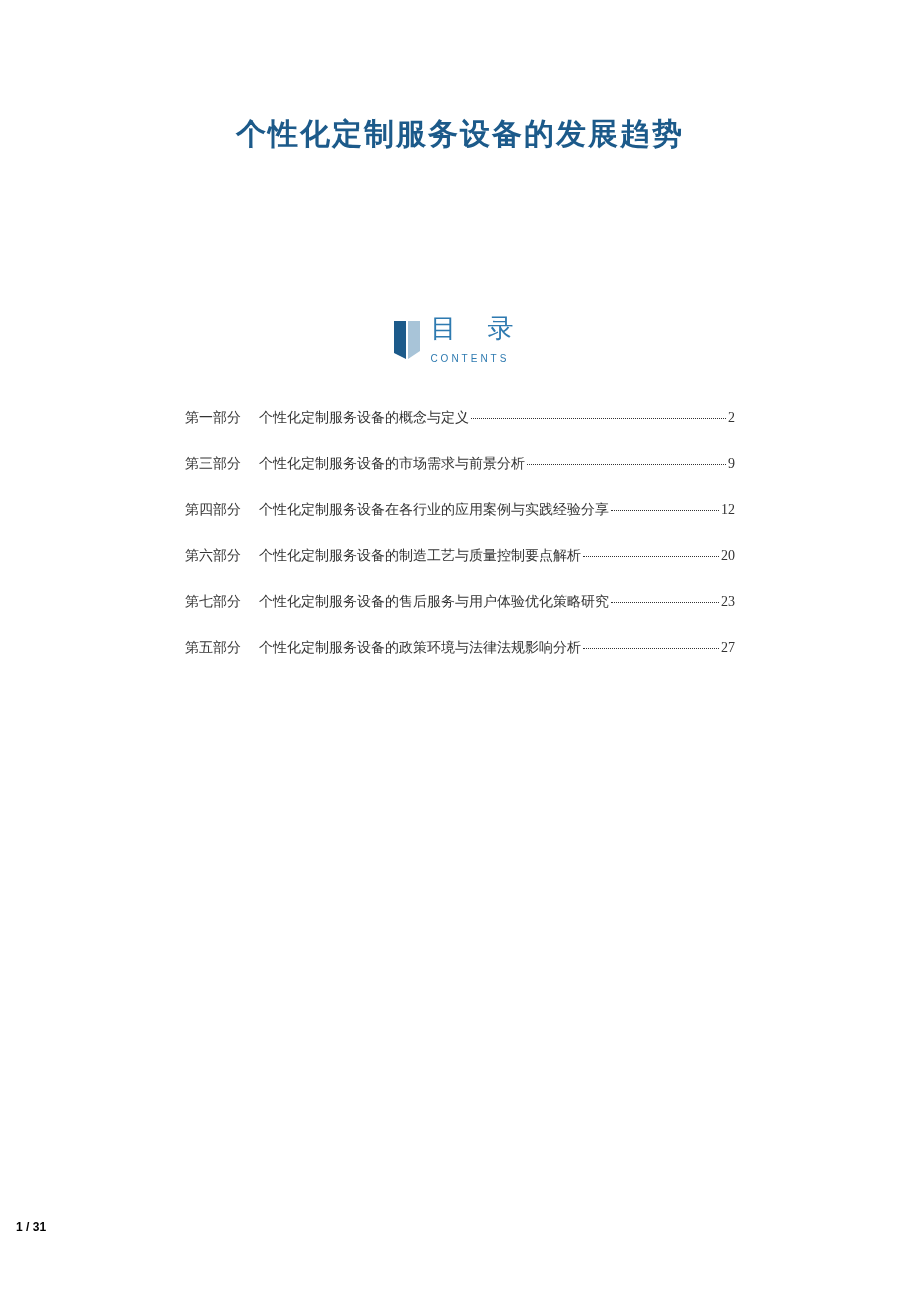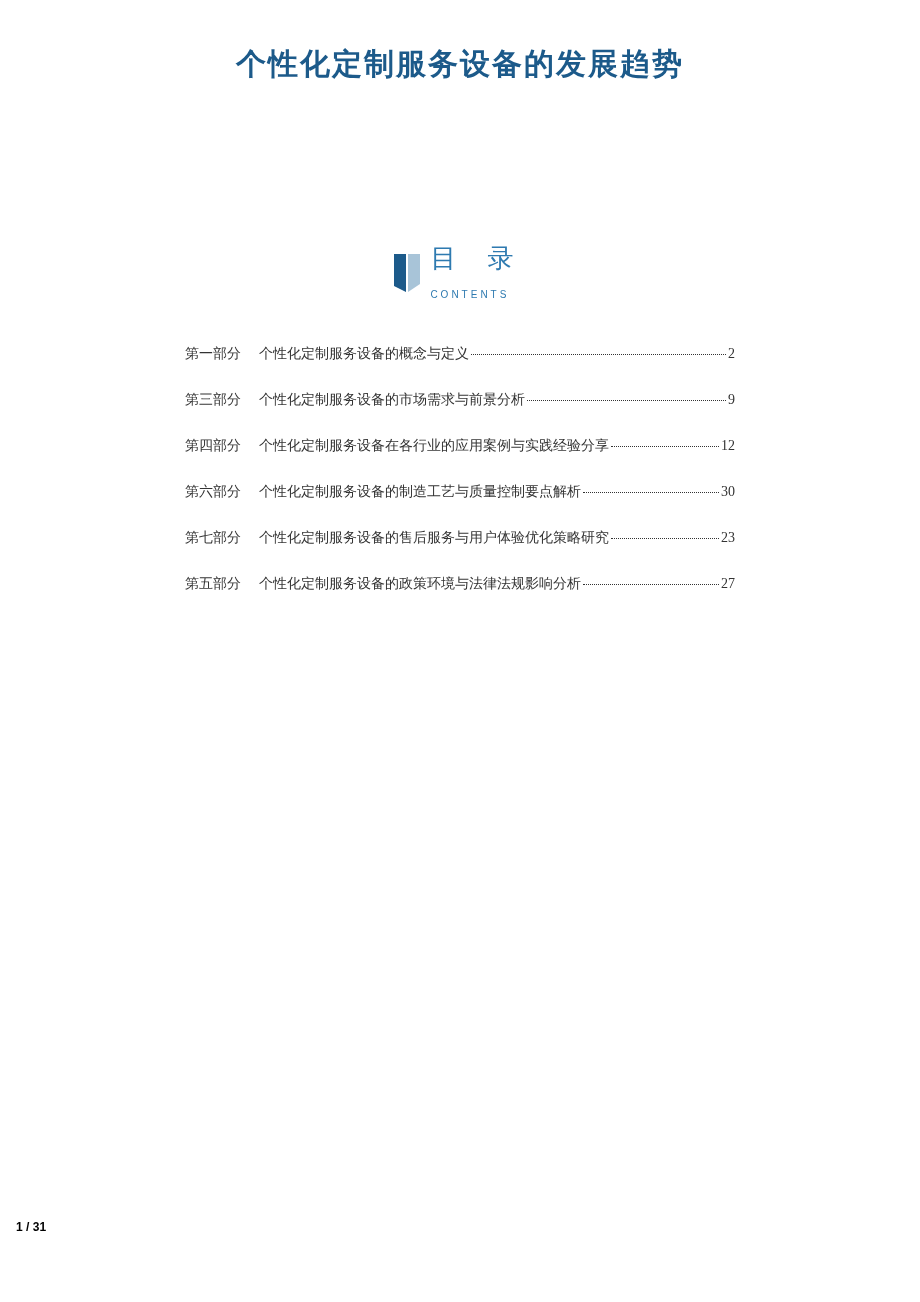--- a/index.html
+++ b/index.html
@@ -8,21 +8,21 @@
       box-sizing: border-box;
     }
     body {
       width: 920px;
       height: 1302px;
       background: #fff;
       font-family: "SimSun", "宋体", serif;
       position: relative;
     }
     .page {
-      padding: 44px 100px 0 100px;
+      padding: 114px 100px 0 100px;
     }
     .title {
       text-align: center;
       font-size: 30px;
       font-weight: bold;
       color: #1c5a8a;
       font-family: "SimHei", "黑体", sans-serif;
       letter-spacing: 2px;
       margin-bottom: 160px;
     }
@@ -49,21 +49,21 @@
       font-family: "SimHei", "黑体", sans-serif;
       letter-spacing: 12px;
       font-weight: normal;
       line-height: 1;
     }
     .toc-title-en {
       font-size: 10px;
       color: #2e7ab0;
       letter-spacing: 3px;
       font-family: Arial, sans-serif;
-      margin-top: 18px;
+      margin-top: 12px;
     }
     .toc-list {
       padding: 0 85px;
     }
     .toc-item {
       display: flex;
       align-items: baseline;
       font-size: 14px;
       color: #333;
       margin-bottom: 28px;
@@ -131,21 +131,21 @@
     <div class="toc-item">
       <span class="toc-part">第四部分</span>
       <span class="toc-text">个性化定制服务设备在各行业的应用案例与实践经验分享</span>
       <span class="toc-dots"></span>
       <span class="toc-page">12</span>
     </div>
     <div class="toc-item">
       <span class="toc-part">第六部分</span>
       <span class="toc-text">个性化定制服务设备的制造工艺与质量控制要点解析</span>
       <span class="toc-dots"></span>
-      <span class="toc-page">30</span>
+      <span class="toc-page">20</span>
     </div>
     <div class="toc-item">
       <span class="toc-part">第七部分</span>
       <span class="toc-text">个性化定制服务设备的售后服务与用户体验优化策略研究</span>
       <span class="toc-dots"></span>
       <span class="toc-page">23</span>
     </div>
     <div class="toc-item">
       <span class="toc-part">第五部分</span>
       <span class="toc-text">个性化定制服务设备的政策环境与法律法规影响分析</span>

